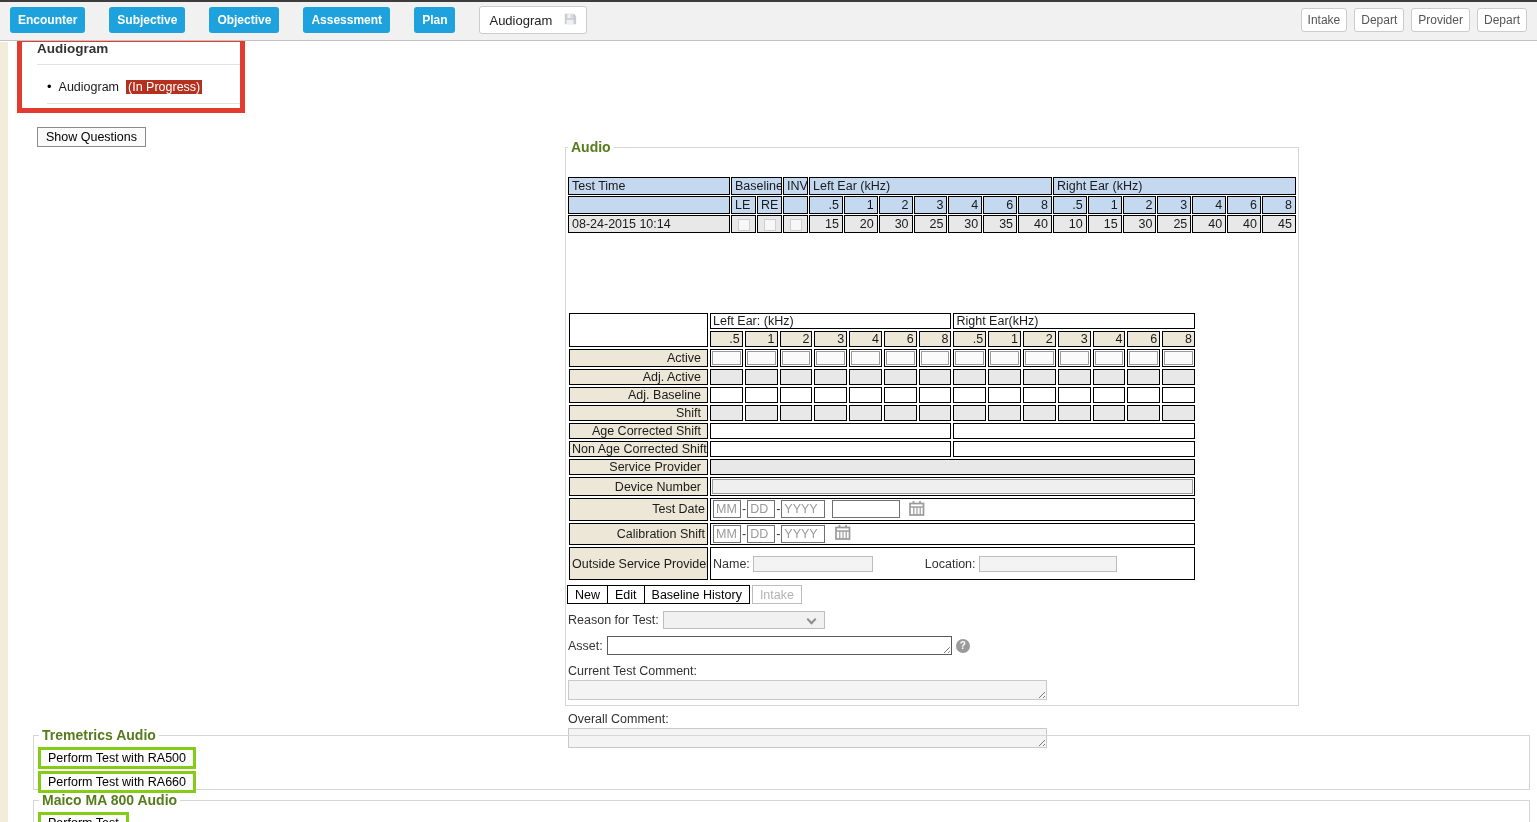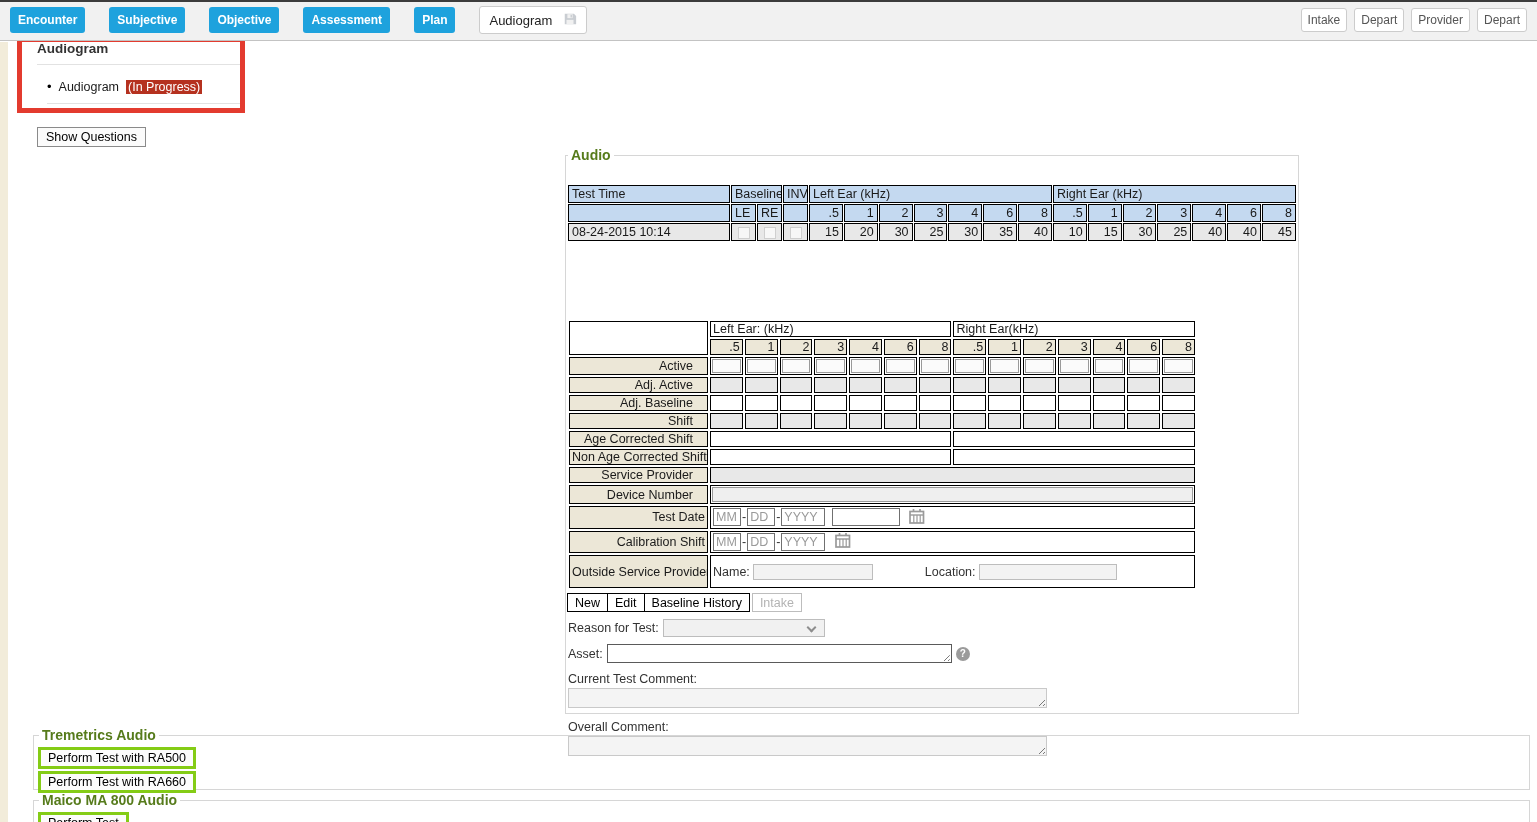--- a/index.html
+++ b/index.html
@@ -17,33 +17,33 @@
   
   .highlight-box{position:absolute;left:17px;top:37px;width:228px;height:76px;border:5px solid #e33b2f;z-index:5;pointer-events:none}
   .acc-header{position:absolute;left:37px;top:41px;width:206px;font-weight:bold;font-size:13.5px;color:#333;padding-bottom:8px;border-bottom:1px solid #e2e2e2}
   .acc-item{position:absolute;left:47px;top:79px;width:197px;padding-bottom:9px;border-bottom:1px solid #e2e2e2;display:flex;align-items:center;gap:7px;font-size:12.5px}
   .bullet{font-size:13px;color:#000}
   .badge{background:#b5311f;color:#fff;padding:0 2px;white-space:nowrap}
   .show-q{position:absolute;left:37px;top:127px;background:#fbfbfb;border:1px solid #8a8a8a;padding:2px 8px;font-size:12.5px;font-family:inherit;cursor:pointer}
   
   fieldset{border:1px solid #d6d6d6}
   legend{color:#567b1b;font-weight:bold;font-size:14px;padding:0 3px;margin-left:1px}
-  .fs-audio{position:absolute;left:565px;top:147px;width:635px;height:567px;padding:3px 1px}
+  .fs-audio{position:absolute;left:565px;top:139px;width:635px;height:567px;padding:3px 1px}
   
   .t1{width:730px;border-collapse:separate;border-spacing:1px;table-layout:fixed;margin-top:18px}
   .t1 th,.t1 td{border:1px solid #000;padding:0 3px;font-weight:normal;font-size:12.5px;height:18px;overflow:hidden;white-space:nowrap;text-align:left}
   .t1 .hdr{background:#c4d9f0}
   .t1 .num{text-align:right}
   .t1 .datarow td{background:#e8e8e8}
   .t1 .cbc{text-align:center;padding:0}
   .cb{width:12px;height:12px;border:1px solid #cfcfcf;background:#f7f7f7;display:inline-block;vertical-align:middle}
   
   .t2{width:630px;border-collapse:separate;border-spacing:2px;table-layout:fixed;margin-top:77px;margin-left:0}
   .t2 td{border:1px solid #000;font-size:12.5px;padding:0 2px;height:15px;overflow:hidden;white-space:nowrap}
-  .t2 .rowlabel{background:#ece7d7;text-align:right;padding-right:14px}
+  .t2 .rowlabel{background:#ece7d7;text-align:right;padding-right:6px}
   .t2 .freq{background:#ece7d7;text-align:right}
   .t2 .earhdr{text-align:left;background:#fff}
   .t2 .gray{background:#e8e8e8}
   .t2 .white{background:#fff}
   .t2 .inpcell{background:#fff;padding:1px}
   .mini-input{display:block;height:14px;border:1px solid #9a9a9a;background:#fbfbfb}
   .long-input{display:block;width:100%;height:15px;border:1px solid #9a9a9a;background:#efefef}
   .din{height:18px;border:1px solid #707070;padding:0 2px;font-size:12.5px;color:#9a9a9a;font-family:inherit;background:#fff}
   .din::placeholder{color:#9a9a9a}
   .datecell{height:22px !important;padding:1px 2px !important}

